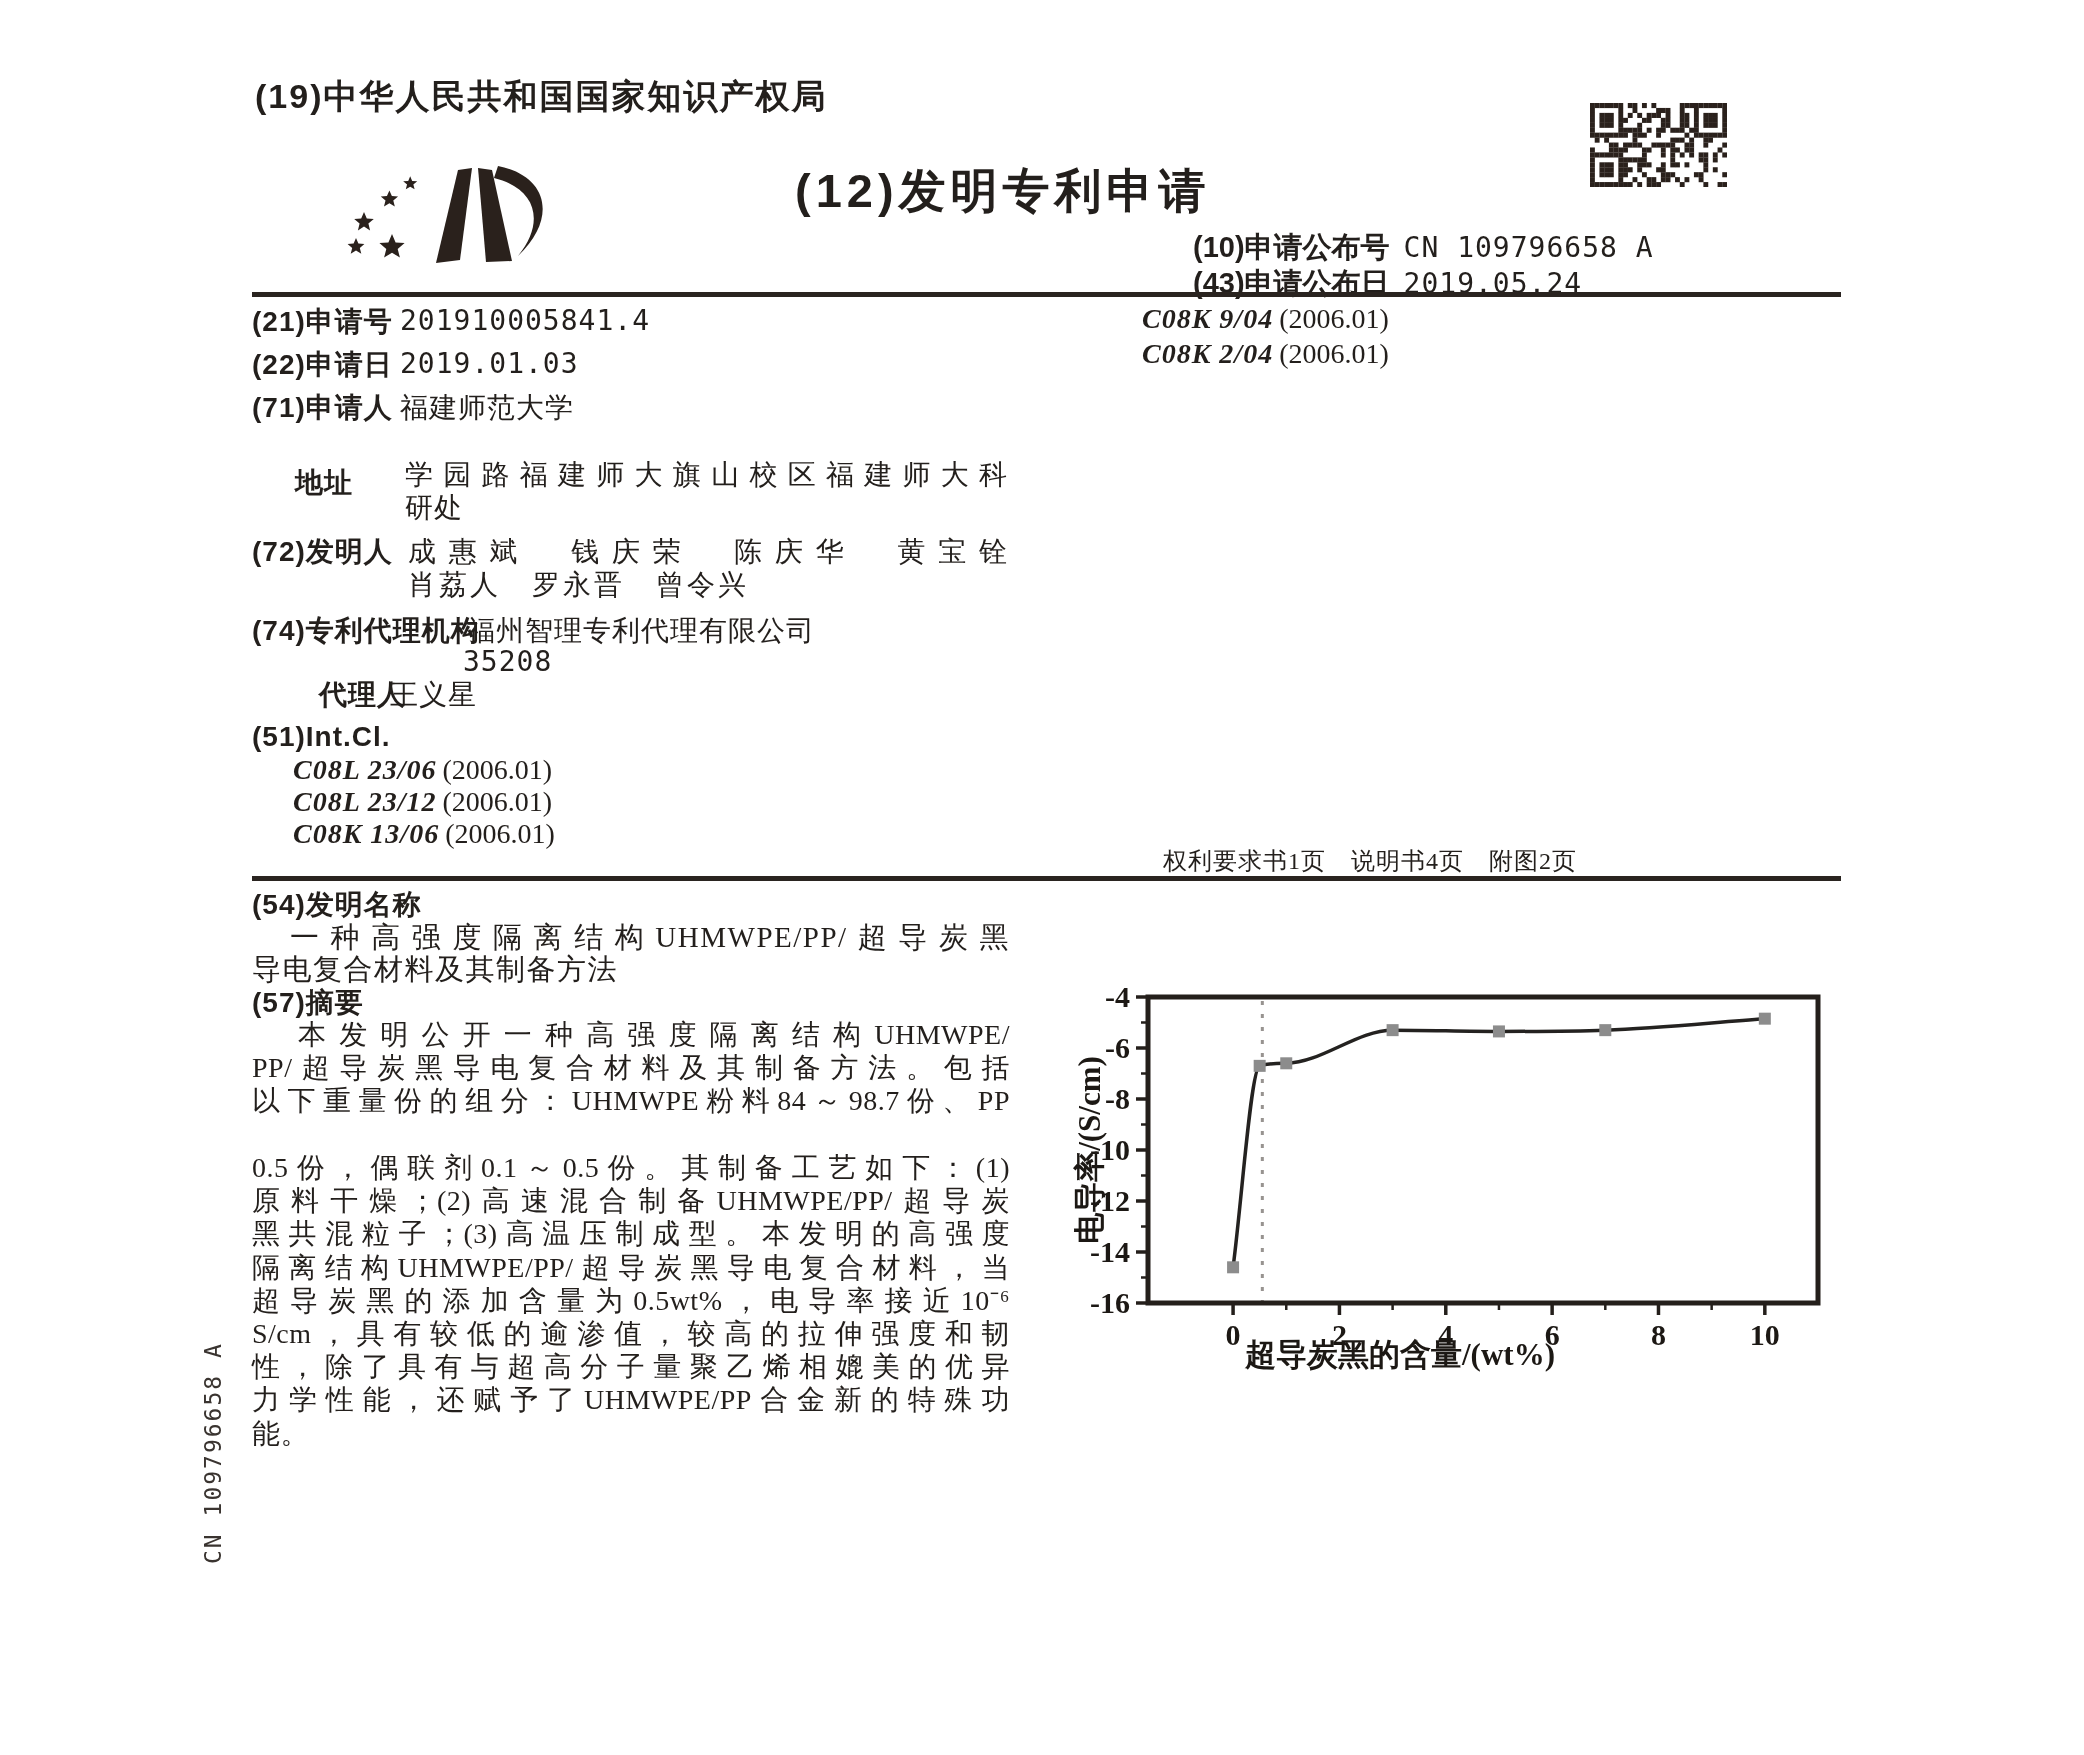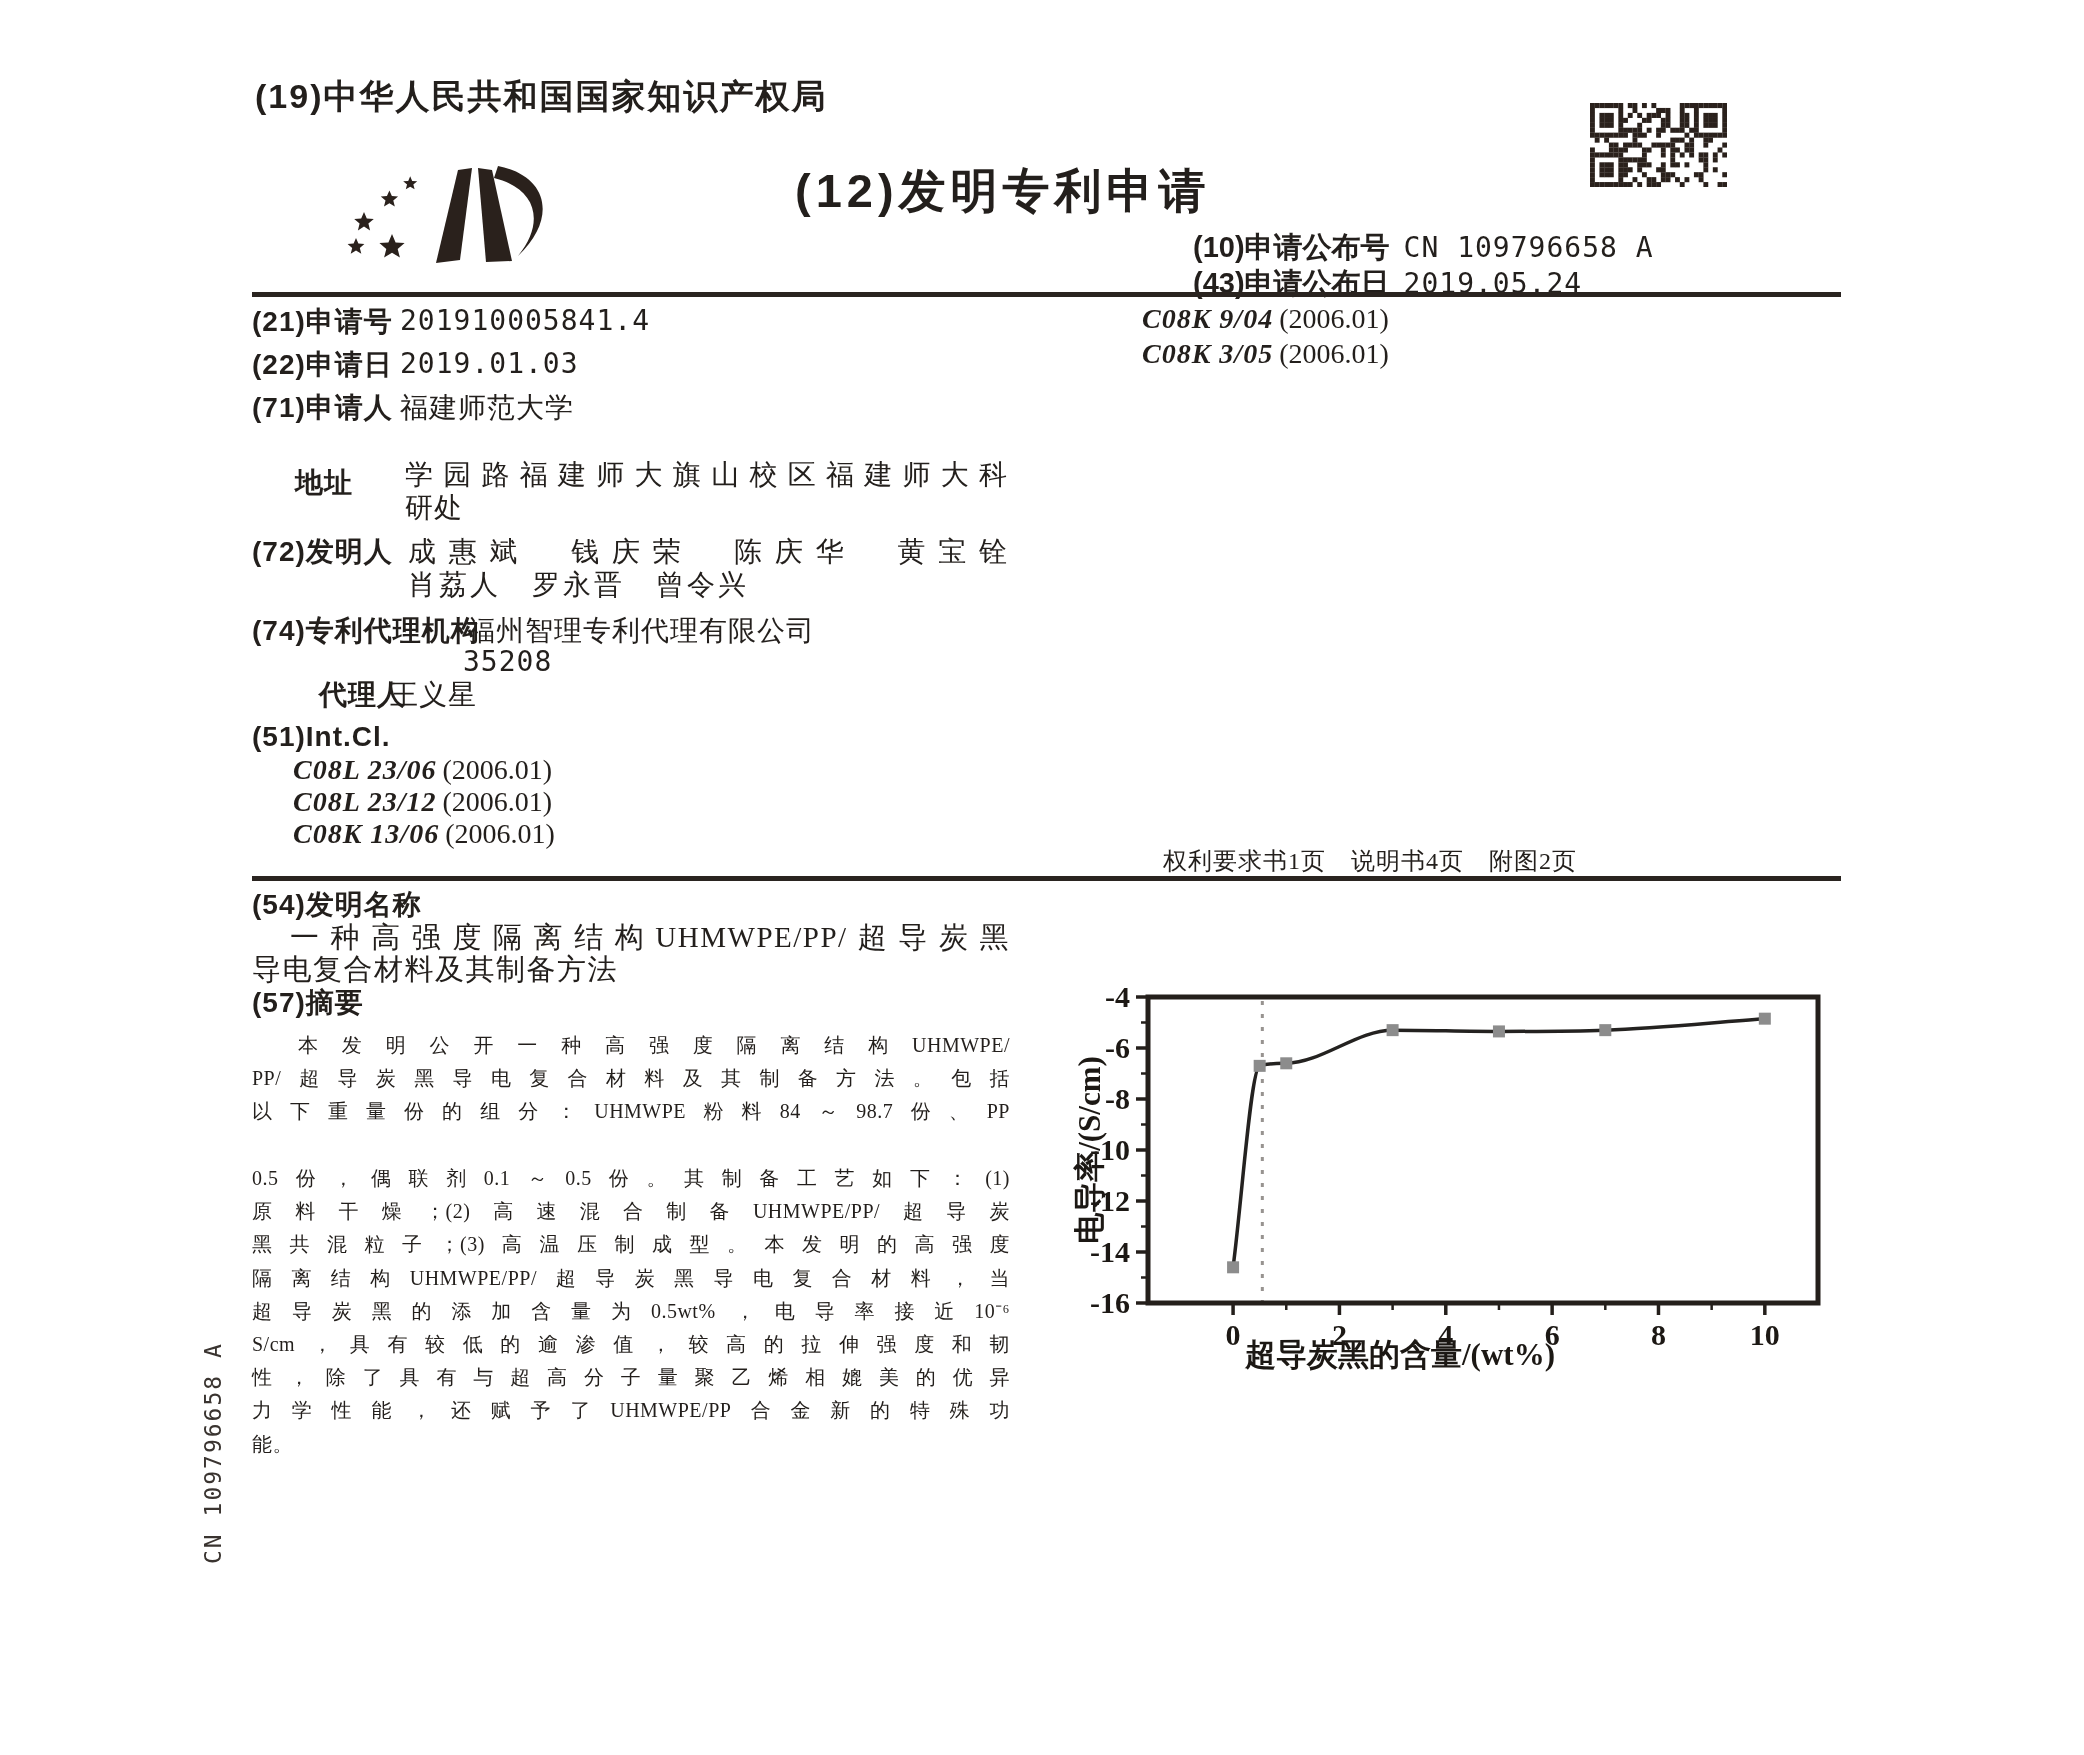--- a/index.html
+++ b/index.html
@@ -13,21 +13,21 @@
   .doc-type{font-size:47px;letter-spacing:5px;}
   .pub-label{font-size:29px;}
   .pub-value{font-size:28px;letter-spacing:1px;}
   .rule{position:absolute;background:#2a2420;height:5px;}
   .lbl{font-size:28px;letter-spacing:1px;}
   .val{font-size:28px;letter-spacing:1px;}
   .jline{white-space:normal;text-align:justify;text-align-last:justify;}
   .ipc-code{font-style:italic;font-weight:bold;font-size:28px;padding-right:6px;letter-spacing:1px;}
   .ipc-ver{font-size:28px;}
   .pages-info{font-size:24px;letter-spacing:1px;}
-  .abstract-line{font-size:20px;line-height:33px;letter-spacing:0.5px;width:758px;margin-top:11px;}
+  .abstract-line{font-size:28px;line-height:33px;letter-spacing:0.5px;width:758px;}
   .title-line{font-size:29px;letter-spacing:1.5px;}
   .side-number{font-size:23px;letter-spacing:2px;color:#3a3430;transform:rotate(-90deg);
                transform-origin:center center;width:190px;text-align:center;}
   .tick-label{font-family:"Liberation Serif", serif;font-weight:bold;font-size:30px;fill:#1c1814;}
   .axis-label{font-family:"Liberation Serif", serif;font-weight:bold;font-size:31px;fill:#1c1814;}
 </style>
 </head>
 <body>
 
 <div class="page">
@@ -342,21 +342,21 @@
     <span class="ipc-code song">C08L 23/12</span><span class="ipc-ver song">(2006.01)</span>
   </div>
   <div class="abs" style="left:293px;top:818px;">
     <span class="ipc-code song">C08K 13/06</span><span class="ipc-ver song">(2006.01)</span>
   </div>
 
   <div class="abs" style="left:1142px;top:303px;">
     <span class="ipc-code song">C08K 9/04</span><span class="ipc-ver song">(2006.01)</span>
   </div>
   <div class="abs" style="left:1142px;top:338px;">
-    <span class="ipc-code song">C08K 3/05</span><span class="ipc-ver song">(2006.01)</span>
+    <span class="ipc-code song">C08K 2/04</span><span class="ipc-ver song">(2006.01)</span>
   </div>
 
   <div class="abs song pages-info" style="left:1163px;top:845px;">权利要求书1页　说明书4页　附图2页</div>
 
   <div class="rule" style="left:252px;top:876px;width:1589px;"></div>
 
   <div class="abs hei lbl" style="left:252px;top:886px;">(54)发明名称</div>
   <div class="abs song title-line jline" style="left:290px;top:918px;width:720px;">一种高强度隔离结构UHMWPE/PP/超导炭黑</div>
   <div class="abs song title-line" style="left:252px;top:950px;">导电复合材料及其制备方法</div>
 

